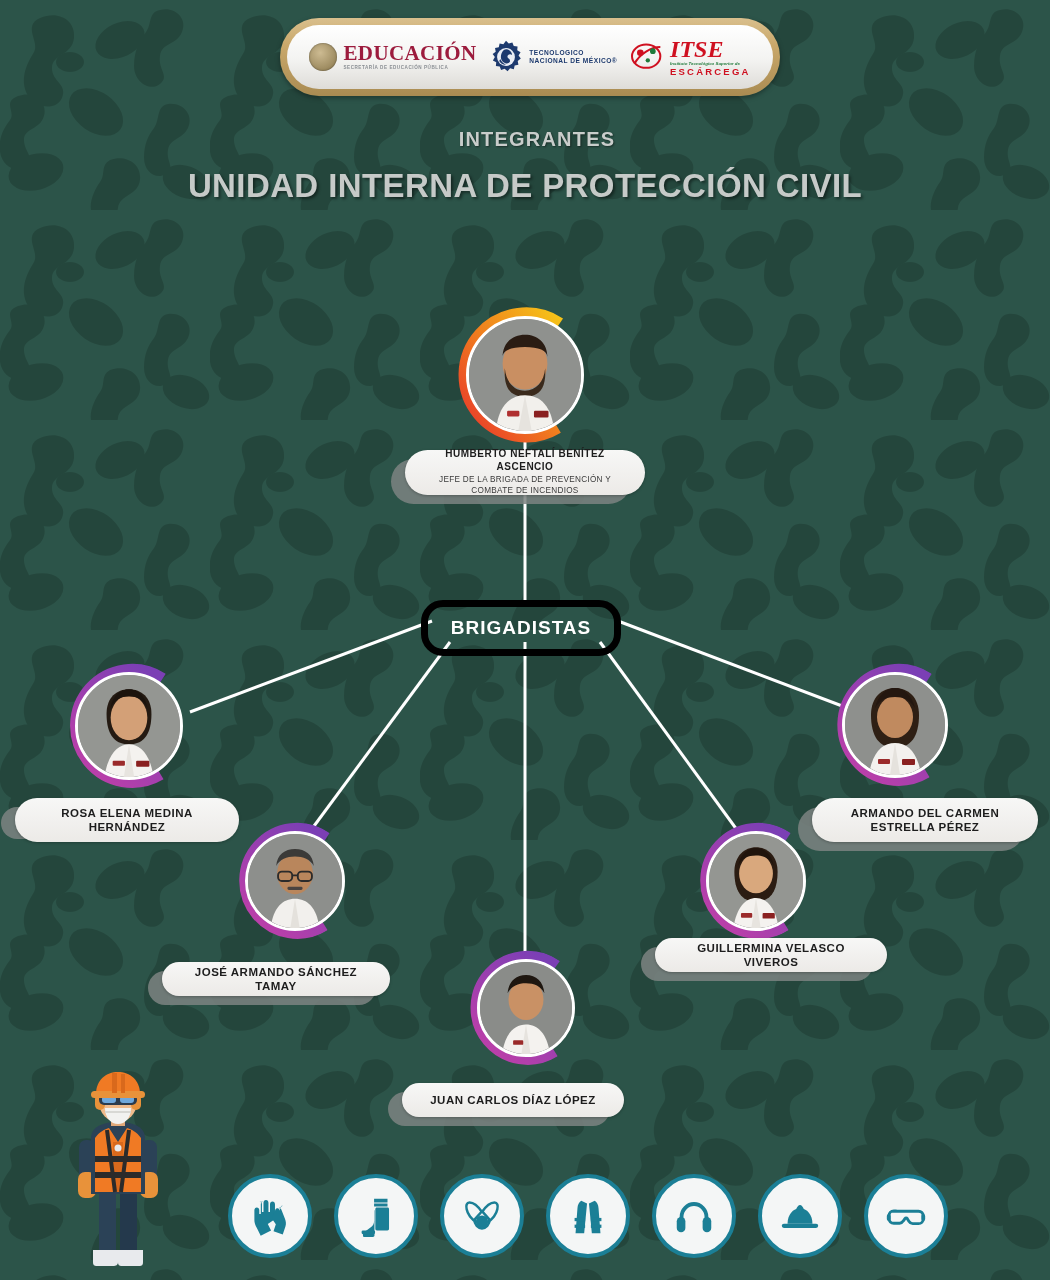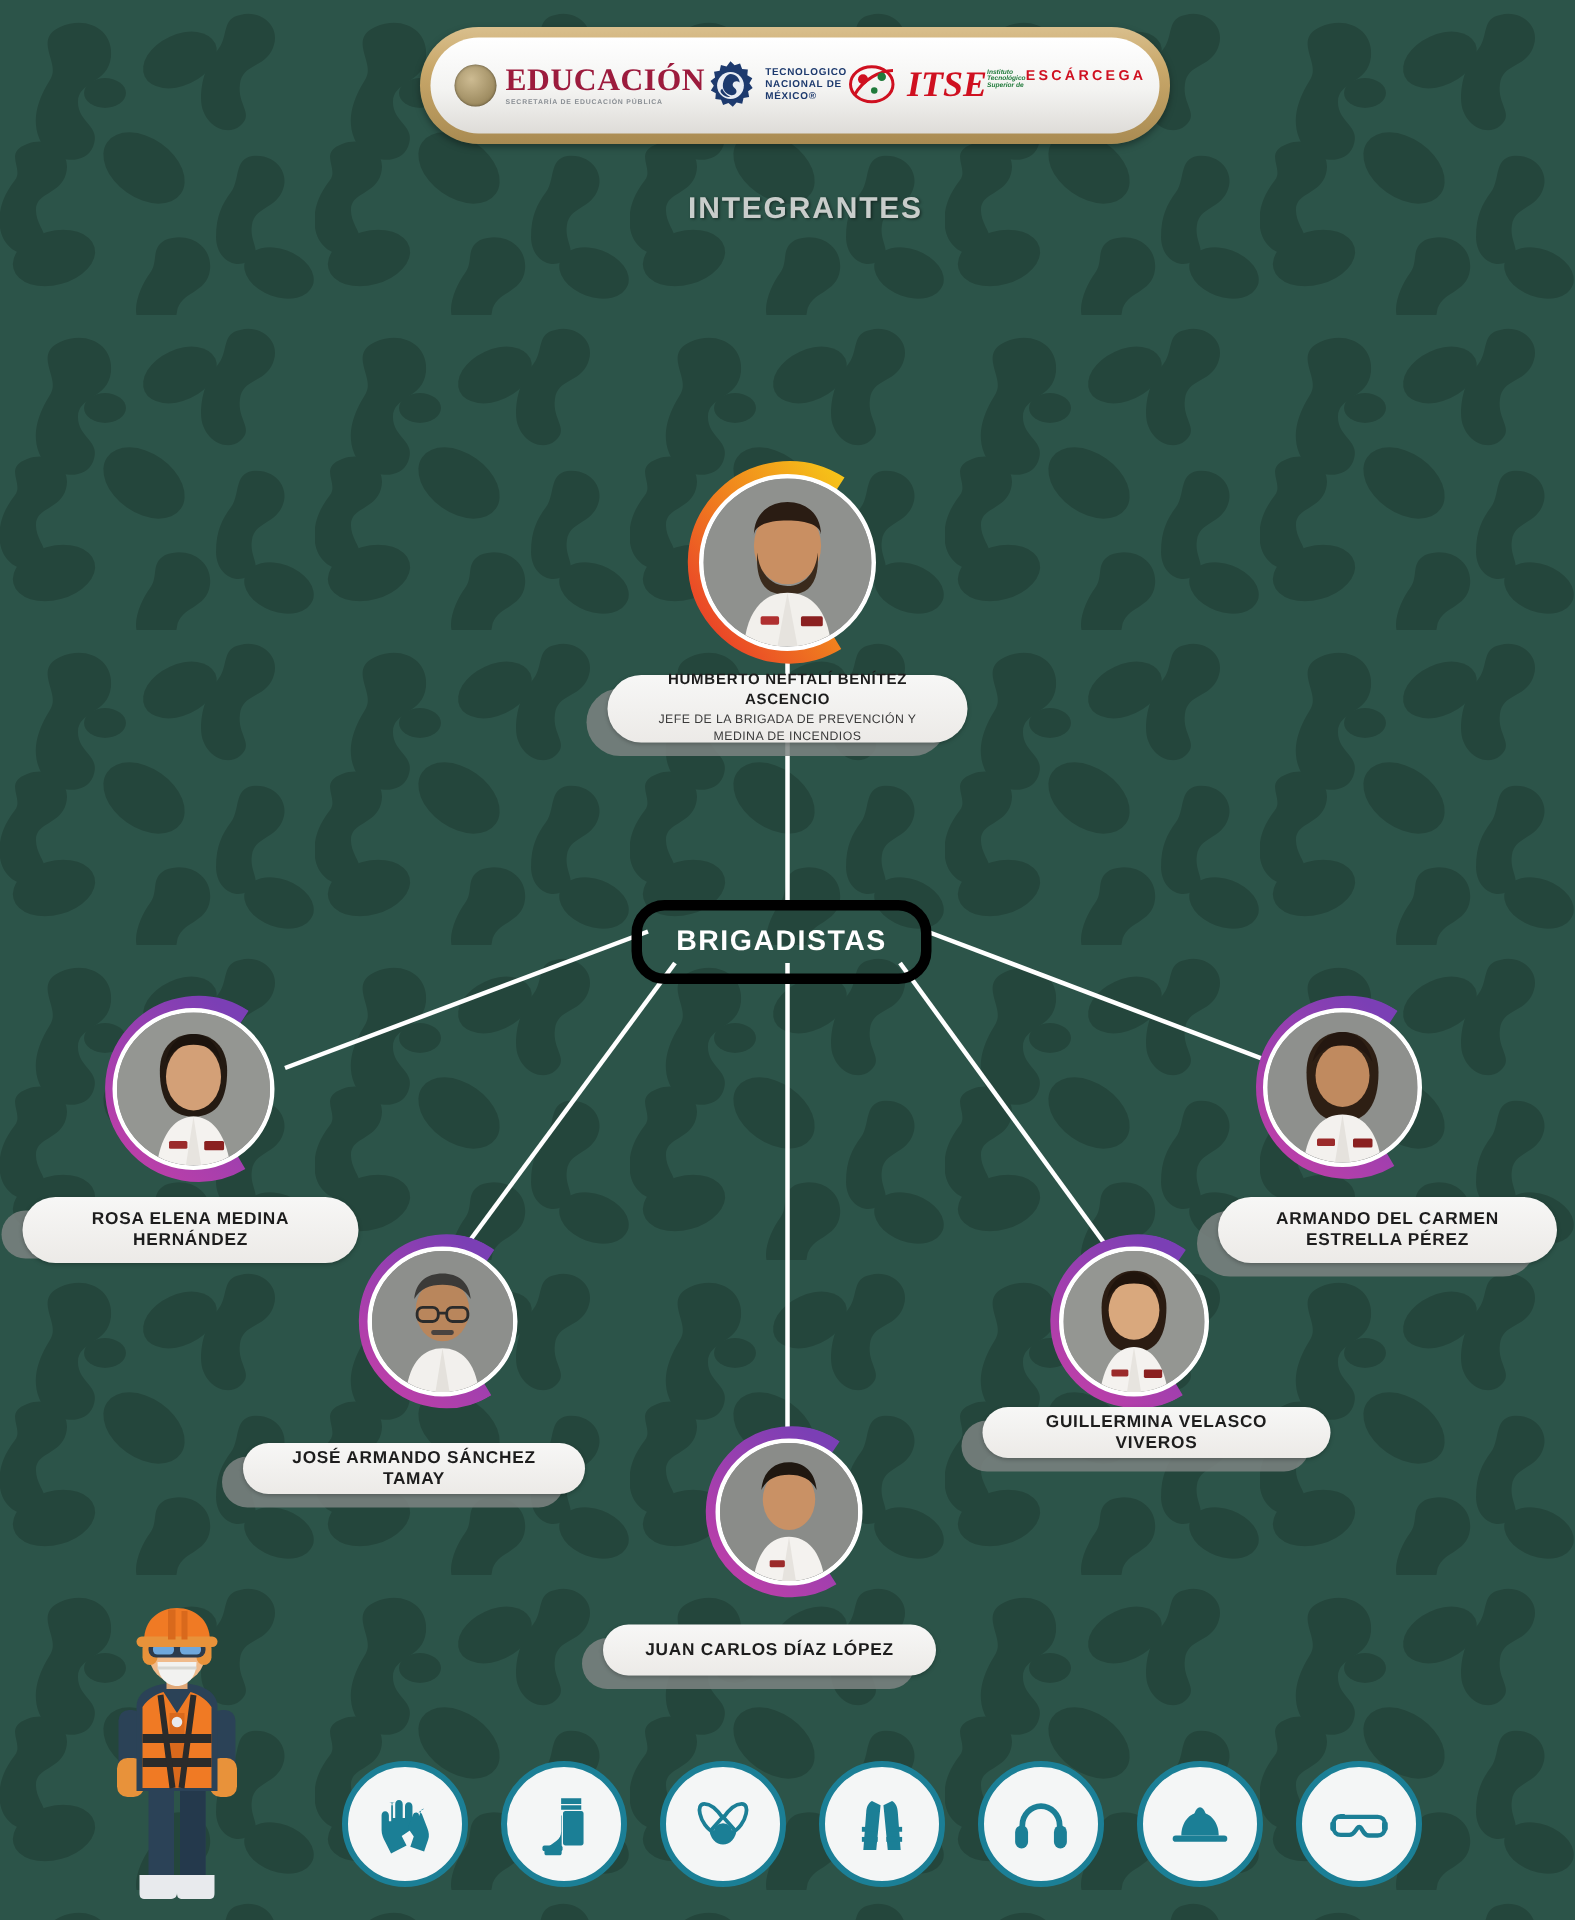--- a/index.html
+++ b/index.html
@@ -33,21 +33,21 @@
   .edu-main{font-family:"Liberation Serif",serif;font-size:21px;font-weight:700;
     color:#9c1b3d;letter-spacing:.4px;}
   .edu-sub{font-size:4.6px;font-weight:700;color:#8a8f94;letter-spacing:.55px;
     margin-top:2.5px;}
   
   .tecnm-gear{width:34px;height:34px;flex:none;}
   .tecnm-text{display:flex;flex-direction:column;line-height:1.2;}
   .tecnm-l1,.tecnm-l2{font-size:6.6px;font-weight:700;color:#1d3a6e;letter-spacing:.5px;}
   
   .itse-mark{width:34px;height:30px;flex:none;}
-  .itse-text{display:flex;line-height:1;}
+  .itse-text{display:flex;flex-direction:column;line-height:1;}
   .itse-main{font-family:"Liberation Serif",serif;font-size:24px;font-weight:700;
     font-style:italic;color:#cf1020;letter-spacing:0px;}
   .itse-sub{font-size:4.4px;font-style:italic;color:#1f7a3a;font-weight:700;margin-top:1px;}
   .itse-esc{font-size:9.5px;font-weight:700;color:#cf1020;letter-spacing:2.2px;margin-top:1px;}
   
   #titles{position:absolute;top:128px;left:0;width:1050px;text-align:center;z-index:5;}
   #title-integrantes{font-size:20px;font-weight:700;color:#c9cdcb;letter-spacing:1.2px;
     text-shadow:1px 1px 2px rgba(0,0,0,.45);margin-left:24px;}
   #title-main{font-size:33px;font-weight:700;color:#c6cac8;letter-spacing:.4px;
     margin-top:16px;text-shadow:2px 2px 3px rgba(0,0,0,.45);}
@@ -147,20 +147,21 @@
         <div class="itse-sub">Instituto Tecnológico Superior de</div>
         <div class="itse-esc">ESCÁRCEGA</div>
       </div>
     </div>
 
   </div>
 </div>
 
 <div id="titles">
   <div id="title-integrantes">INTEGRANTES</div>
+  <div id="title-main">UNIDAD INTERNA DE PROTECCIÓN CIVIL</div>
 </div>
 
 <svg id="chart-lines" viewBox="0 0 1050 1280">
   <g stroke="#ffffff" stroke-width="3" fill="none">
 
     <line x1="525" y1="440" x2="525" y2="600"></line>
 
     <line x1="432" y1="621" x2="190" y2="712"></line>
     <line x1="450" y1="642" x2="300" y2="845"></line>
     <line x1="525" y1="642" x2="525" y2="975"></line>
@@ -192,21 +193,21 @@
         <rect x="34" y="82" width="11" height="5" rx="1" fill="#b03030"></rect>
         <rect x="58" y="82" width="13" height="6" rx="1" fill="#8a2020"></rect>
       </svg>
     </div>
   </div>
 </div>
 <div class="label-wrap" style="left:405px;top:450px;width:240px;height:45px;">
   <div class="label-shadow"></div>
   <div class="label" style="width:240px;height:45px;">
     <div class="label-name" style="font-size:10px;">HUMBERTO NEFTALÍ BENÍTEZ ASCENCIO</div>
-    <div class="label-role">JEFE DE LA BRIGADA DE PREVENCIÓN Y MEDINA DE INCENDIOS</div>
+    <div class="label-role">JEFE DE LA BRIGADA DE PREVENCIÓN Y COMBATE DE INCENDIOS</div>
   </div>
 </div>
 
 <div id="brigadistas-node">
   <span id="brigadistas-label">BRIGADISTAS</span>
 </div>
 
 <div class="node" style="left:65px;top:662px;width:128px;height:128px;">
   <div class="avatar" style="width:128px;height:128px;">
     <svg class="ring" viewBox="0 0 128 128">

